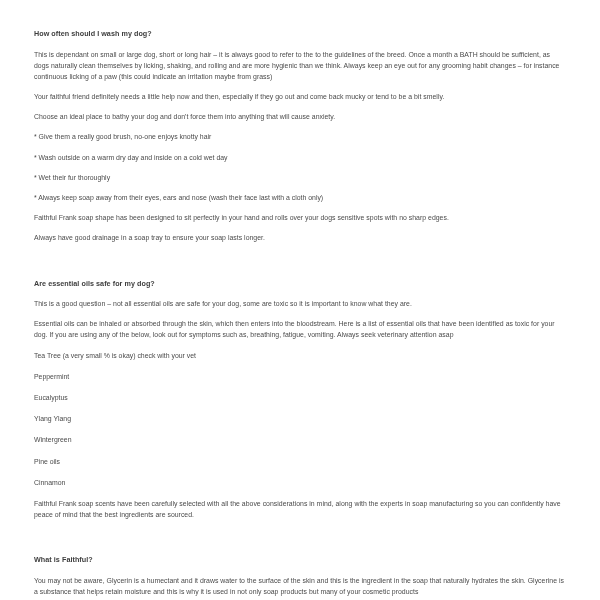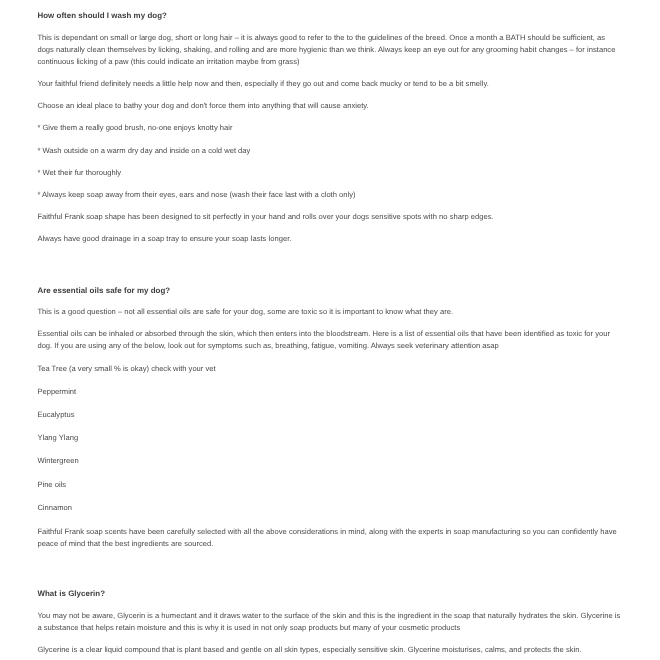--- a/index.html
+++ b/index.html
@@ -12,21 +12,21 @@
     height: 600px;
     overflow: hidden;
     font-family: "Liberation Sans", sans-serif;
     color: #444444;
     -webkit-font-smoothing: antialiased;
   }
   .page {
     box-sizing: border-box;
     width: 600px;
     height: 600px;
-    padding: 8px 34px 0 34px;
+    padding: 28px 34px 0 34px;
   }
   .faq-heading {
     font-size: 7.2px;
     font-weight: bold;
     color: #3d3d3d;
     line-height: 1.6;
     margin: 0 0 9px 0;
     letter-spacing: 0.05px;
   }
   .section-gap {
@@ -80,19 +80,19 @@
     <p class="oil-item">Peppermint</p>
     <p class="oil-item">Eucalyptus</p>
     <p class="oil-item">Ylang Ylang</p>
     <p class="oil-item">Wintergreen</p>
     <p class="oil-item">Pine oils</p>
     <p class="oil-item">Cinnamon</p>
     <p class="body-text">Faithful Frank soap scents have been carefully selected with all the above considerations in mind, along with the experts in soap manufacturing so you can confidently have peace of mind that the best ingredients are sourced.</p>
   </div>
 
   <div class="section-gap">
-    <h2 class="faq-heading">What is Glycerin?</h2>
+    <h2 class="faq-heading">What is Faithful?</h2>
     <p class="body-text">You may not be aware, Glycerin is a humectant and it draws water to the surface of the skin and this is the ingredient in the soap that naturally hydrates the skin.  Glycerine is a substance that helps retain moisture and this is why it is used in not only soap products but many of your cosmetic products</p>
     <p class="body-text">Glycerine is a clear liquid compound that is plant based and gentle on all skin types, especially sensitive skin.  Glycerine moisturises, calms, and protects the skin.</p>
     <p class="body-text">Here at Faithful Frank, we are staying consistent with our commitment to palm free oil, therefore the Glycerin we use is also Palm Free.</p>
   </div>
 
 </div>
 
 </body></html>

